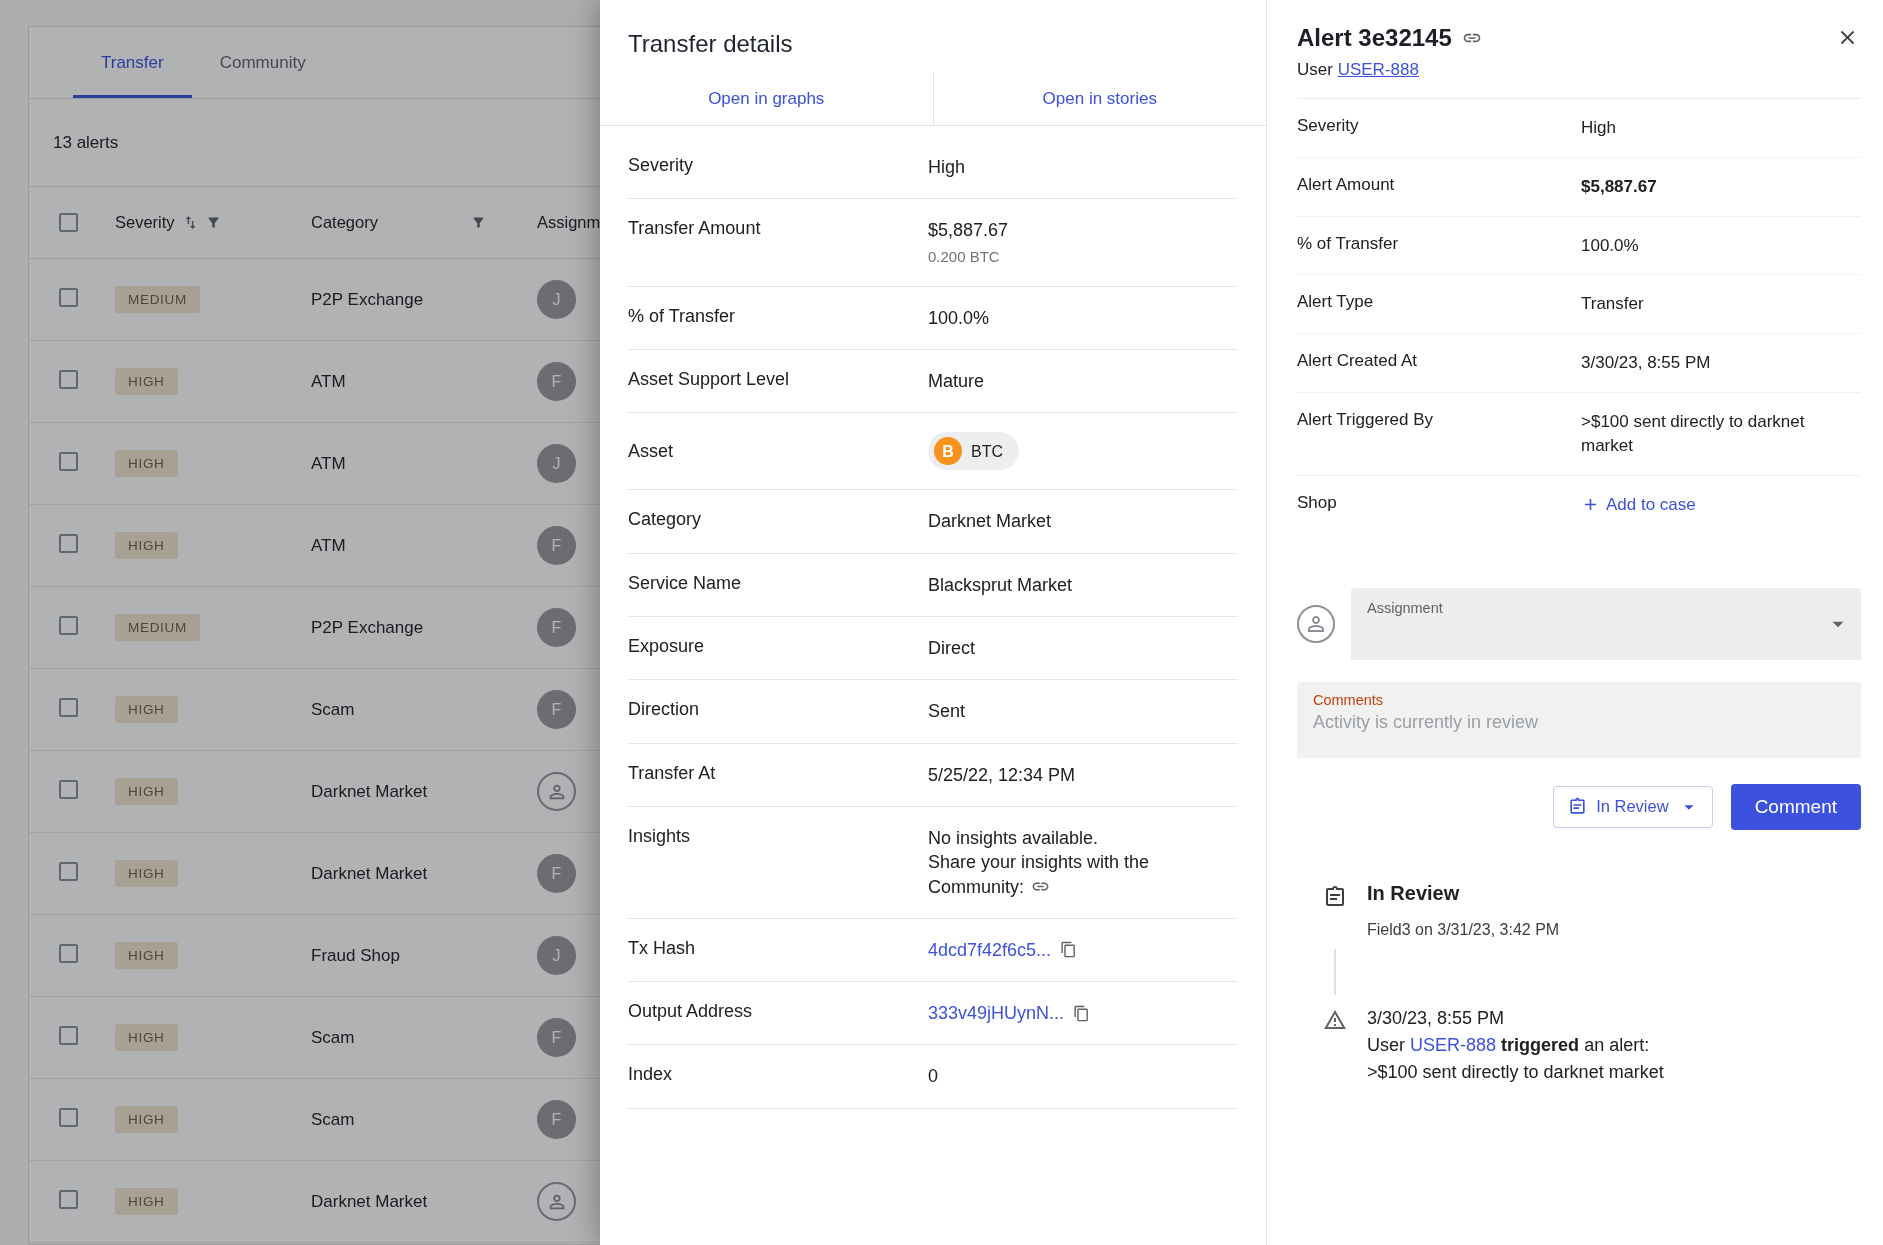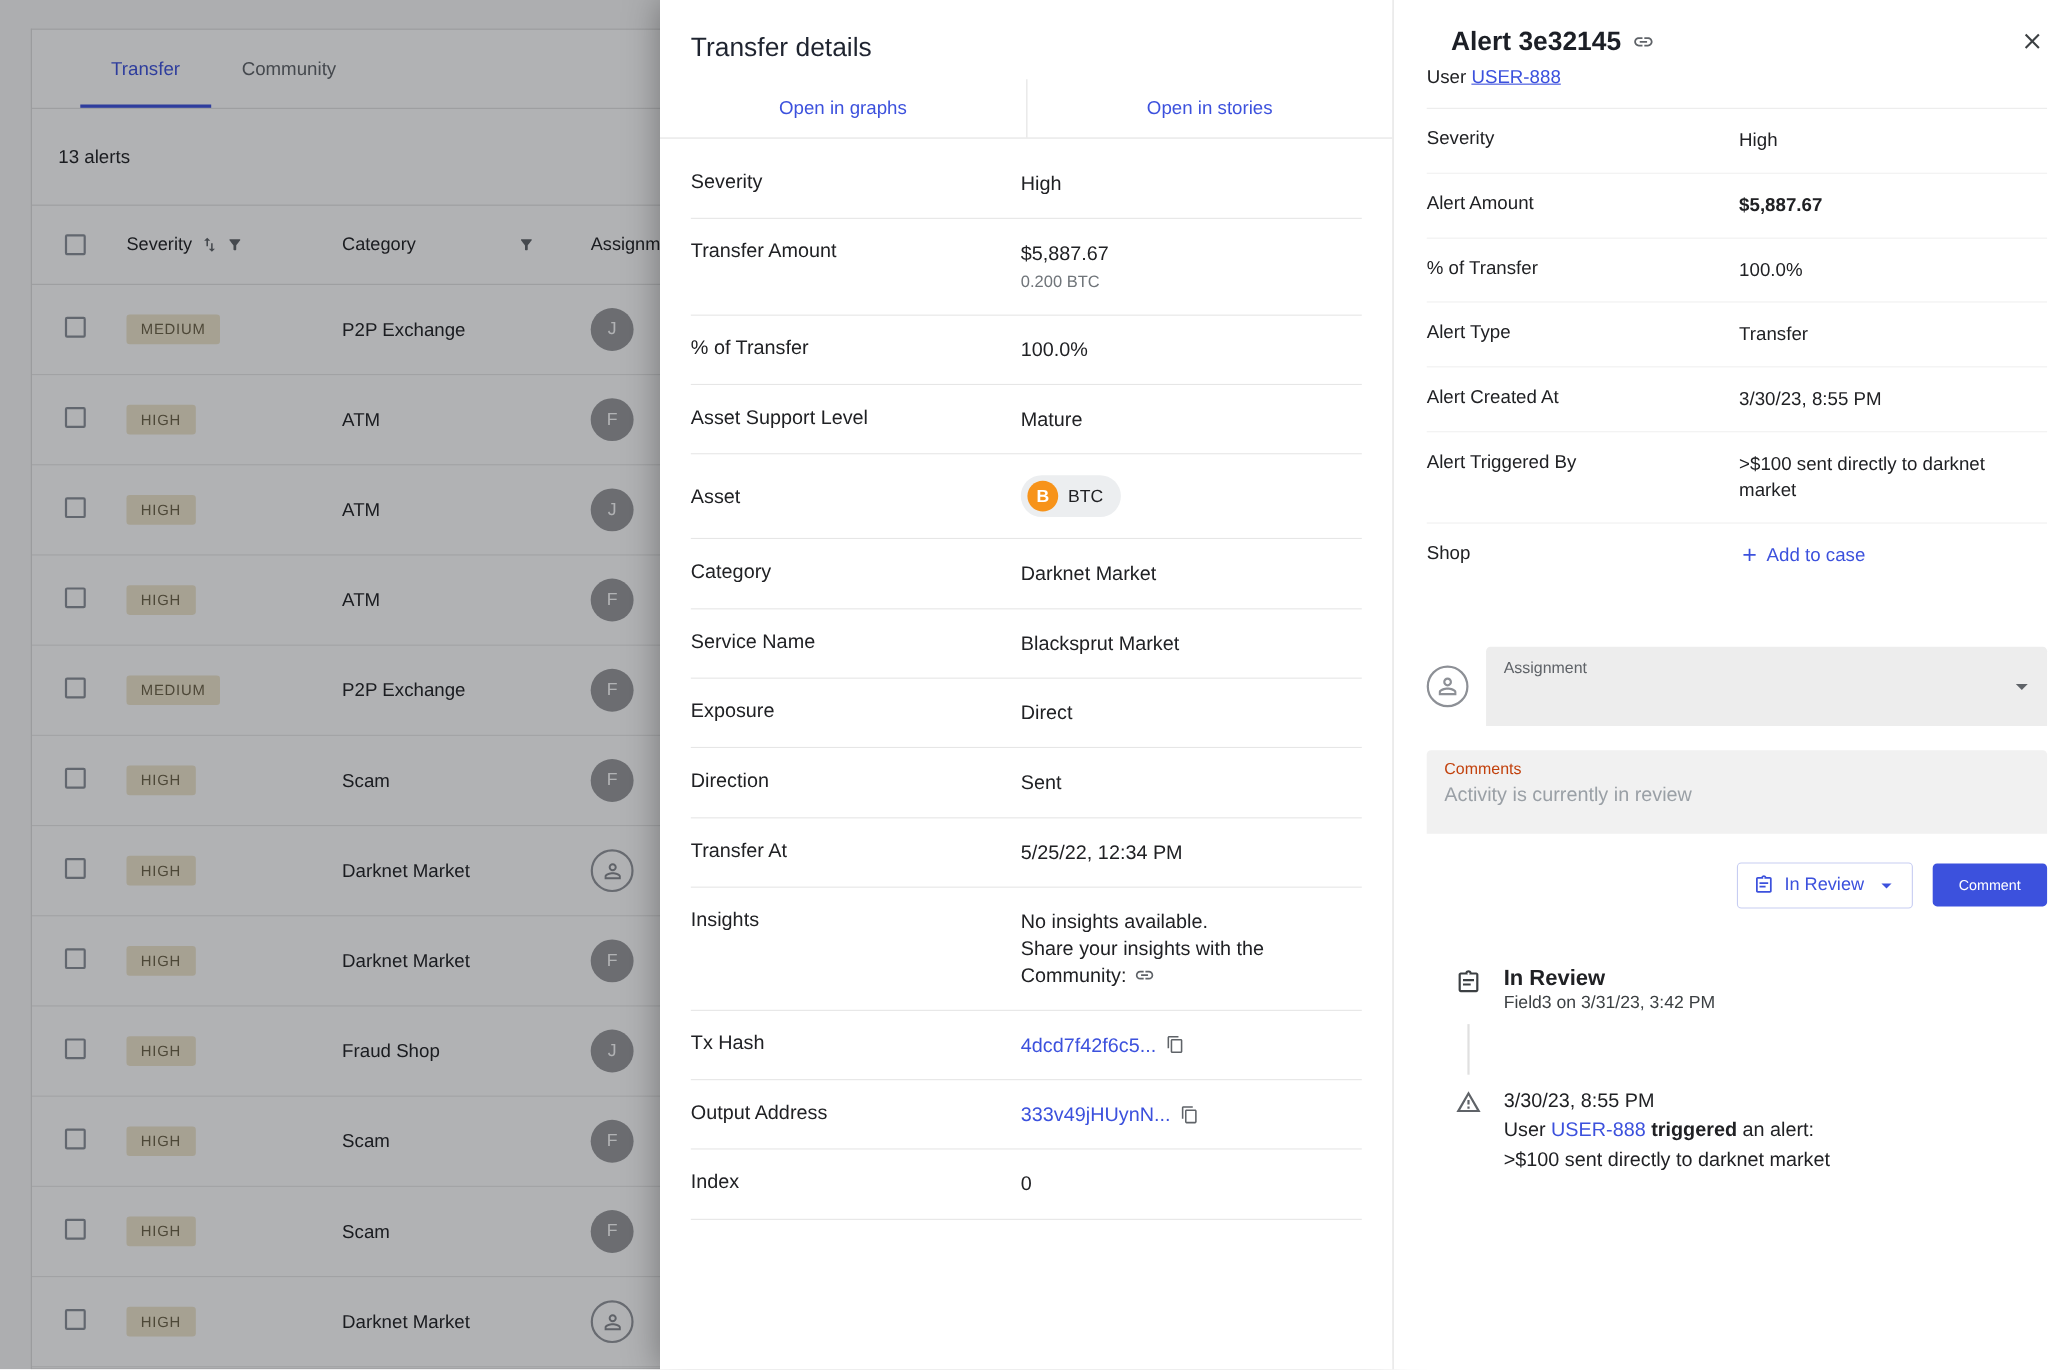--- a/index.html
+++ b/index.html
@@ -48,21 +48,21 @@
   .btc-circle{width:28px;height:28px;border-radius:50%;background:var(--bitcoin);color:#fff;display:flex;align-items:center;justify-content:center;font-weight:700;font-size:16px;}
   .link{color:var(--accent);cursor:pointer;text-decoration:none;}
   .link.u{text-decoration:underline;}
   .vrow{display:flex;align-items:center;gap:9px;text-align:center;}
   .copy-icn{color:#5f6368;cursor:pointer;display:inline-flex;}
   .insight-link-icn{color:#5f6368;display:inline-flex;vertical-align:-3px;margin-left:7px;cursor:pointer;}
 
   
   .alert-panel{width:617px;flex:0 0 617px;border-left:1px solid #e3e3e3;padding:0 22px 0 30px;overflow:hidden;}
   .ap-head{padding-top:24px;display:flex;align-items:flex-start;}
-  .ap-title-wrap{flex:1;display:flex;align-items:center;gap:10px;margin-left:22px;}
+  .ap-title-wrap{flex:1;display:flex;align-items:center;gap:10px;}
   .ap-title{font-size:24px;font-weight:700;color:#1c1f26;}
   .ap-link-icn{color:#5f6368;display:inline-flex;cursor:pointer;}
   .ap-close{color:#3c4043;cursor:pointer;display:inline-flex;padding:2px;}
   .ap-user{margin-top:8px;font-size:17px;}
   .ap-divider{height:1px;background:#ececec;margin-top:18px;}
   .ap-kv{display:flex;align-items:flex-start;padding:17px 0;border-bottom:1px solid #f0f0f0;font-size:17px;}
   .ap-kv.last{border-bottom:none;}
   .ap-kv .k{flex:0 0 284px;color:#202124;}
   .ap-kv .v{flex:1;color:#202124;line-height:1.4;}
   .b{font-weight:700;}
@@ -71,26 +71,26 @@
   .assign-avatar{width:38px;height:38px;border-radius:50%;border:2px solid #8d9096;color:#8d9096;display:flex;align-items:center;justify-content:center;flex:0 0 auto;}
   .assign-field{flex:1;height:72px;background:#ededed;border-radius:4px 4px 0 0;position:relative;cursor:pointer;}
   .assign-label{position:absolute;top:12px;left:16px;font-size:14.5px;color:#5f6368;}
   .assign-caret{position:absolute;right:10px;top:50%;transform:translateY(-50%);color:#5f6368;display:inline-flex;}
   .comments-box{margin-top:22px;background:#f1f1f1;border-radius:4px 4px 0 0;padding:10px 16px 8px;}
   .comments-label{font-size:14.5px;color:#c2410c;}
   .comments-box textarea{display:block;width:100%;height:38px;border:none;background:transparent;outline:none;resize:none;font-family:"Liberation Sans",sans-serif;font-size:18px;color:#202124;margin-top:4px;}
   .comments-box textarea::placeholder{color:#9aa0a6;}
   .btn-row{margin-top:26px;display:flex;justify-content:flex-end;align-items:center;gap:18px;}
   .btn-outline{display:inline-flex;align-items:center;gap:9px;border:1px solid #c7cdf2;background:#fff;color:var(--accent);font-family:inherit;font-weight:500;font-size:16.5px;padding:9px 12px 9px 14px;border-radius:4px;cursor:pointer;}
-  .btn-solid{display:inline-flex;align-items:center;background:var(--accent);border:none;color:#fff;font-family:inherit;font-weight:500;font-size:13px;padding:12px 24px;border-radius:4px;cursor:pointer;}
+  .btn-solid{display:inline-flex;align-items:center;background:var(--accent);border:none;color:#fff;font-family:inherit;font-weight:500;font-size:19px;padding:12px 24px;border-radius:4px;cursor:pointer;}
   .timeline{margin-top:52px;margin-left:24px;}
   .tl-item{display:flex;gap:18px;}
   .tl-icon{width:28px;display:flex;justify-content:center;align-items:flex-start;color:#3c4043;padding-top:3px;flex:0 0 28px;}
   .tl-title{font-size:20px;font-weight:700;color:#202124;}
-  .tl-meta{font-size:16px;color:#3c4043;margin-top:2px;}
+  .tl-meta{font-size:16px;color:#3c4043;margin-top:16px;}
   .tl-connector{width:2px;background:#e0e0e0;height:46px;margin:10px 0 10px 13px;}
   .tl-event{font-size:18px;line-height:1.5;color:#202124;}
 </style>
 </head>
 <body>
 
 <div class="app">
 
   <div class="left">
     <div class="card">

